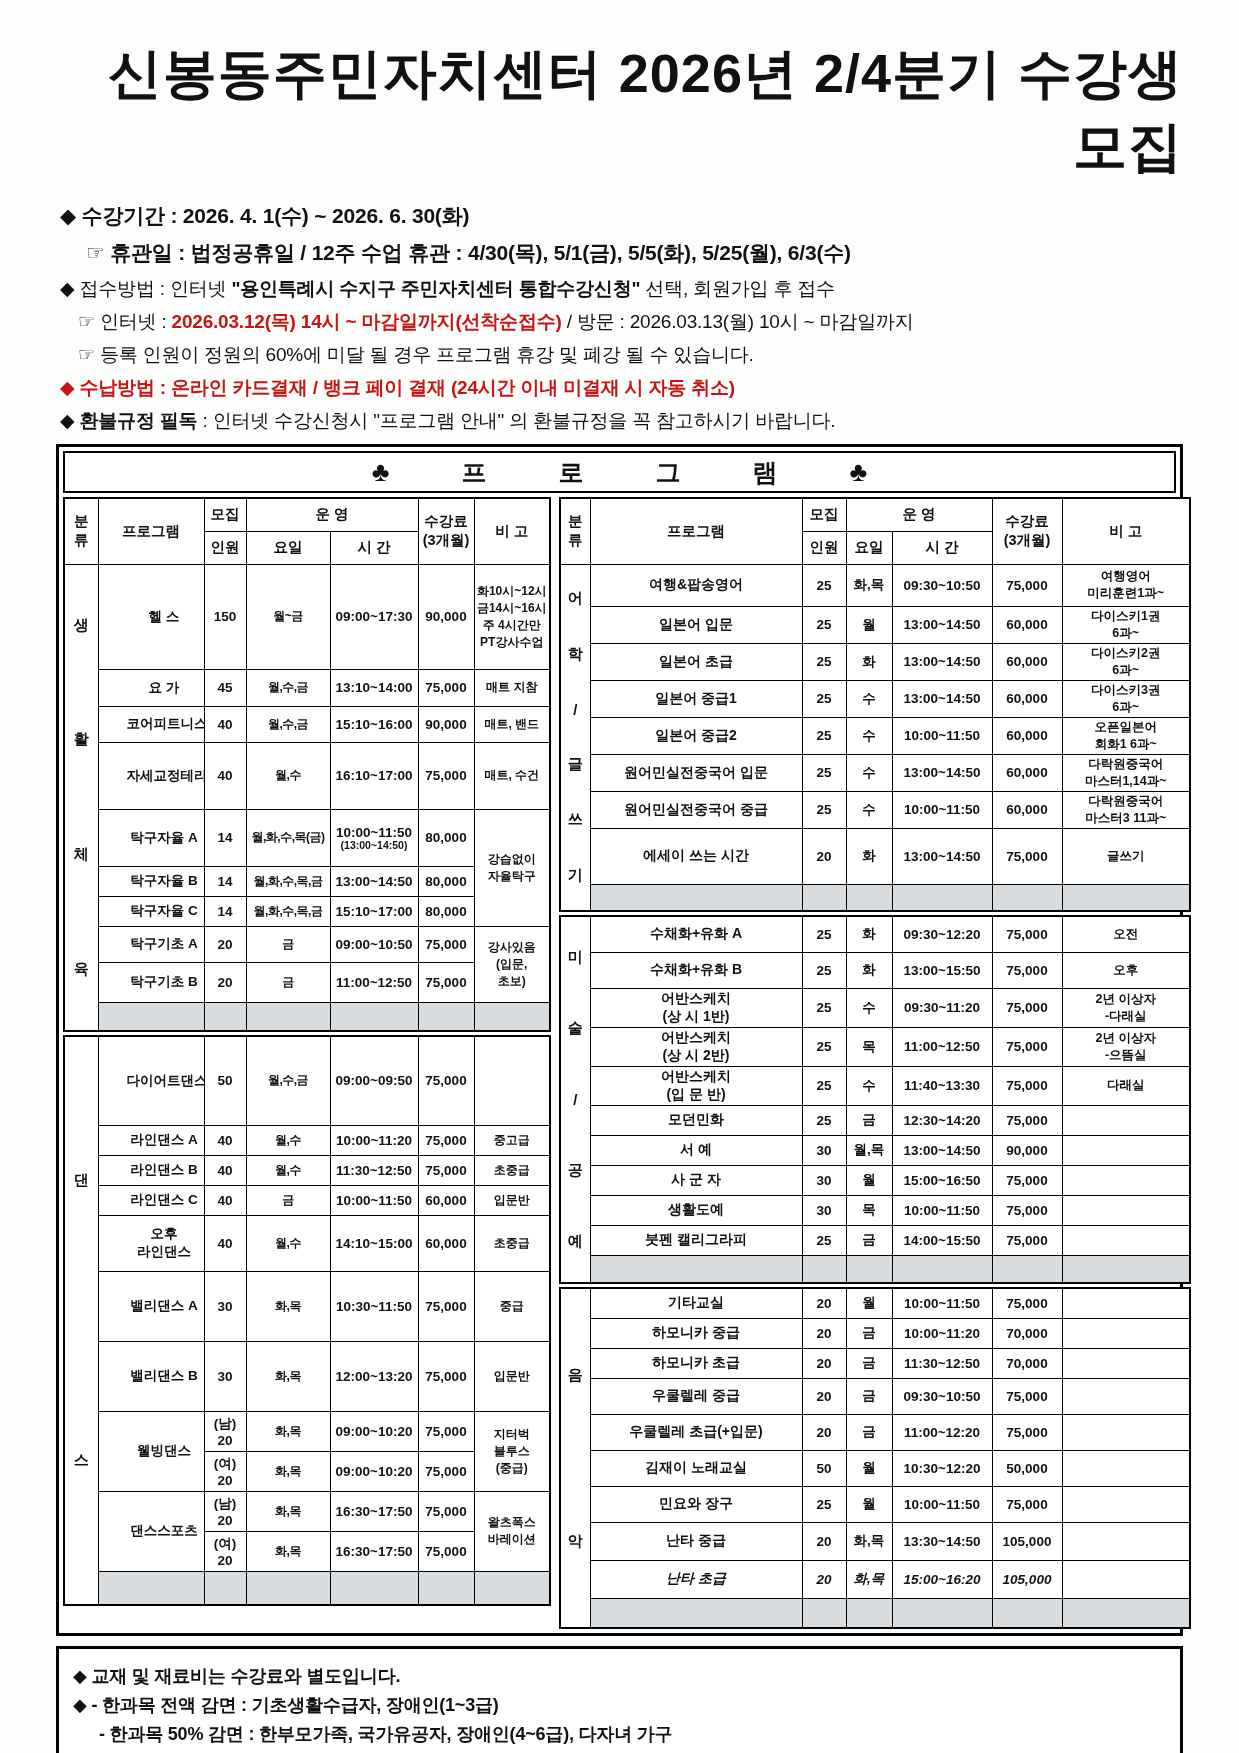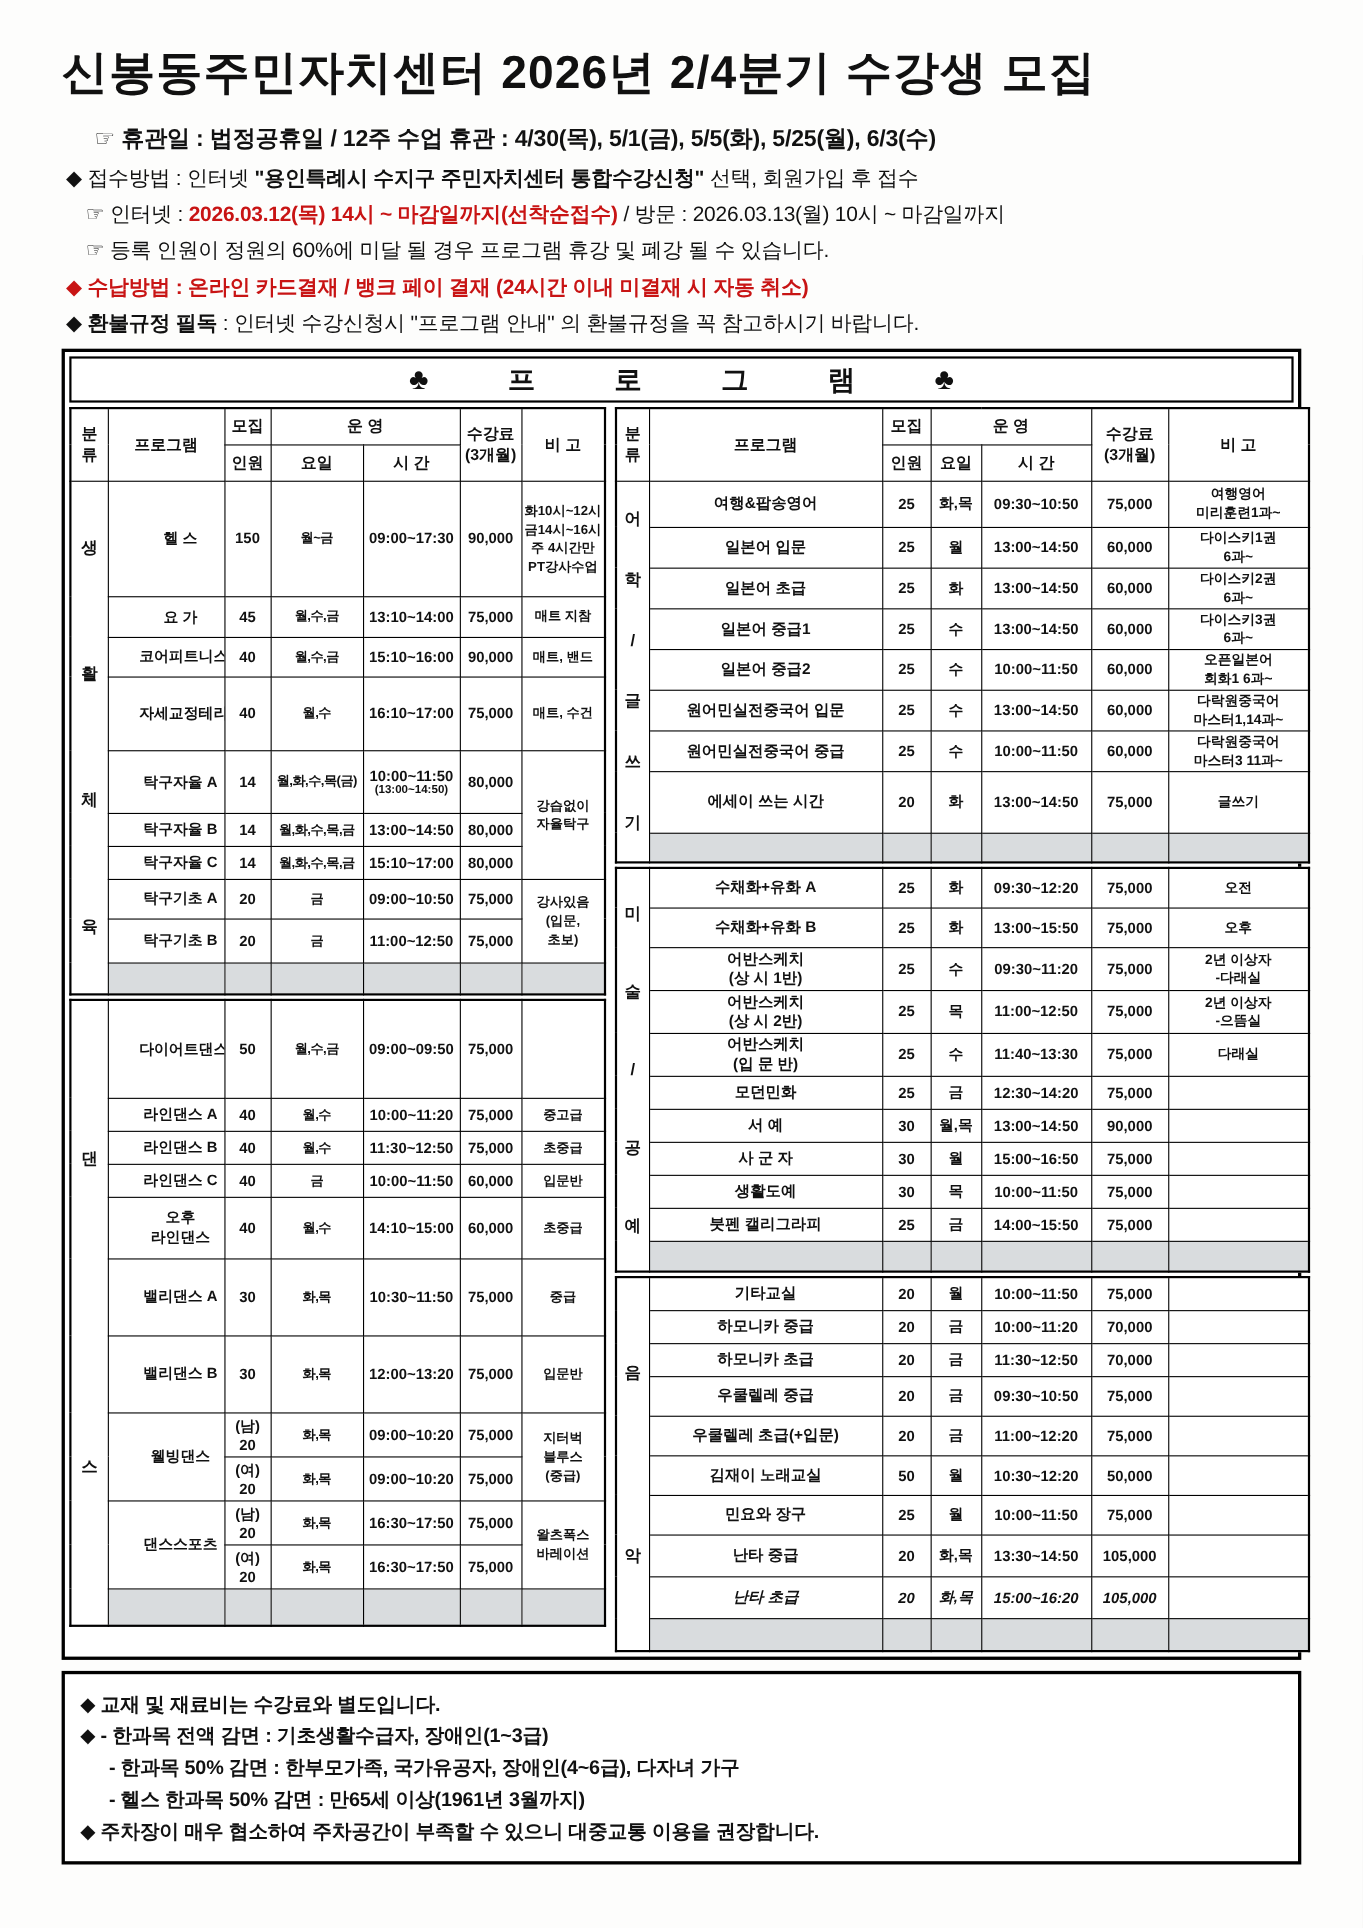--- a/index.html
+++ b/index.html
@@ -1,18 +1,18 @@
 <!DOCTYPE html>
 <html><head>
 <meta charset="utf-8">
 <style>
   html,body{margin:0;padding:0;background:#e8e8e8;}
   .page{width:1239px;min-height:1753px;background:#fdfdfc;margin:0 auto;box-sizing:border-box;
         padding:30px 56px 30px 56px;font-family:"Liberation Sans","DejaVu Sans",sans-serif;color:#111;}
-  .title{text-align:left;font-size:42px;font-weight:900;margin:8px 0 18px 0;letter-spacing:1px;}
+  .title{text-align:right;font-size:54px;font-weight:900;margin:8px 0 18px 0;letter-spacing:1px;}
   .info-line{font-size:19px;font-weight:600;margin:7px 0;letter-spacing:-0.2px;}
   .info-line.big{font-size:21px;font-weight:800;margin:9px 0;}
   .seg-k{font-weight:800;}
   .seg-n{font-weight:500;}
   .seg-r{font-weight:800;color:#c81414;}
   .prog-wrap{border:3px solid #000;padding:4px;margin-top:10px;background:#fff;}
   .band{display:flex;justify-content:center;align-items:center;gap:72px;border:2.5px solid #000;
         height:38px;font-size:25px;font-weight:900;margin-bottom:4px;}
   .band-club{font-size:27px;}
   .tables{display:flex;gap:8px;align-items:flex-start;}
@@ -37,20 +37,21 @@
   .note-line{font-size:18px;font-weight:600;margin:5px 0;letter-spacing:-0.2px;}
   .note-line.ind{padding-left:26px;}
 </style>
 </head>
 <body>
 
 <div class="page">
   <h1 class="title">신봉동주민자치센터 2026년 2/4분기 수강생 모집</h1>
 
   <div class="info" id="info">
+      <div class="info-line big" style="padding-left: 4px;"><span class="seg-k">◆ 수강기간 : 2026. 4. 1(수) ~ 2026. 6. 30(화)</span></div>
       <div class="info-line big" style="padding-left: 30px;"><span class="seg-k">☞ 휴관일 : 법정공휴일 / 12주 수업 휴관 : </span><span class="seg-k">4/30(목), 5/1(금), 5/5(화), 5/25(월), 6/3(수)</span></div>
       <div class="info-line" style="padding-left: 4px;"><span class="seg-n">◆ 접수방법 : 인터넷 </span><span class="seg-k">"용인특례시 수지구 주민자치센터 통합수강신청"</span><span class="seg-n"> 선택, 회원가입 후 접수</span></div>
       <div class="info-line" style="padding-left: 22px;"><span class="seg-n">☞ 인터넷 : </span><span class="seg-r">2026.03.12(목) 14시 ~ 마감일까지(선착순접수)</span><span class="seg-n"> / 방문 : 2026.03.13(월) 10시 ~ 마감일까지</span></div>
       <div class="info-line" style="padding-left: 22px;"><span class="seg-n">☞ 등록 인원이 정원의 60%에 미달 될 경우 프로그램 휴강 및 폐강 될 수 있습니다.</span></div>
       <div class="info-line" style="padding-left: 4px;"><span class="seg-r">◆ 수납방법 : 온라인 카드결재 / 뱅크 페이 결재 (24시간 이내 미결재 시 자동 취소)</span></div>
       <div class="info-line" style="padding-left: 4px;"><span class="seg-k">◆ </span><span class="seg-k">환불규정 필독</span><span class="seg-n"> : 인터넷 수강신청시 "프로그램 안내" 의 환불규정을 꼭 참고하시기 바랍니다.</span></div>
     </div>
 
   <div class="prog-wrap">
     <div class="band" id="band">

